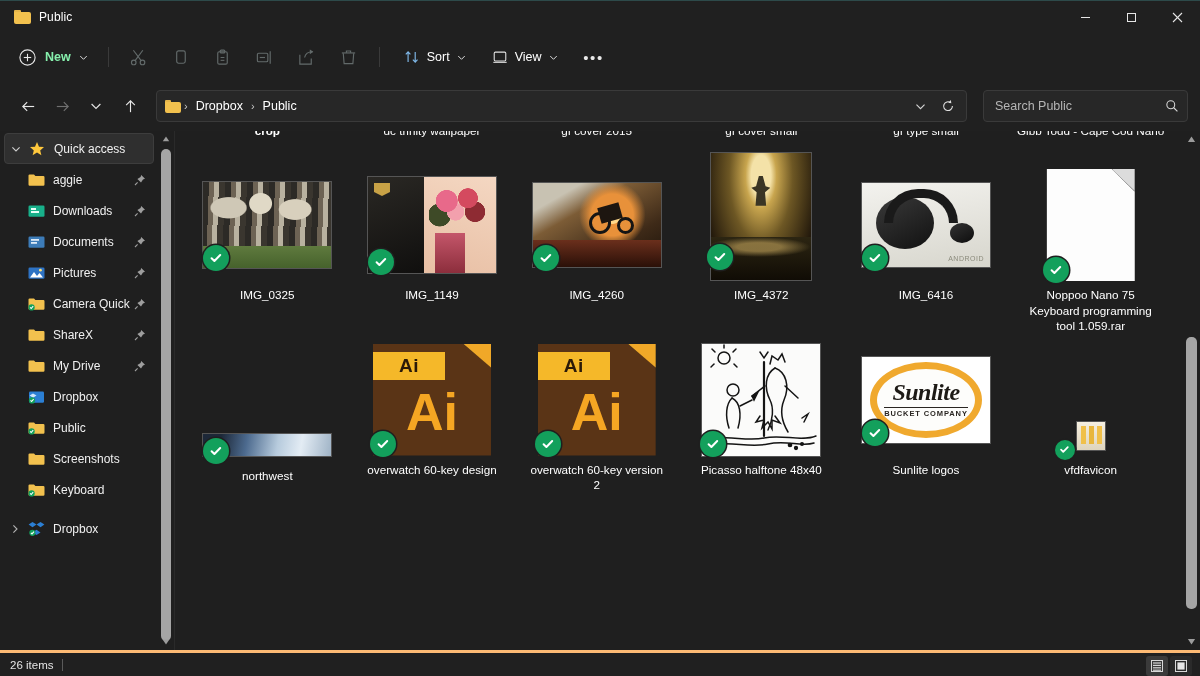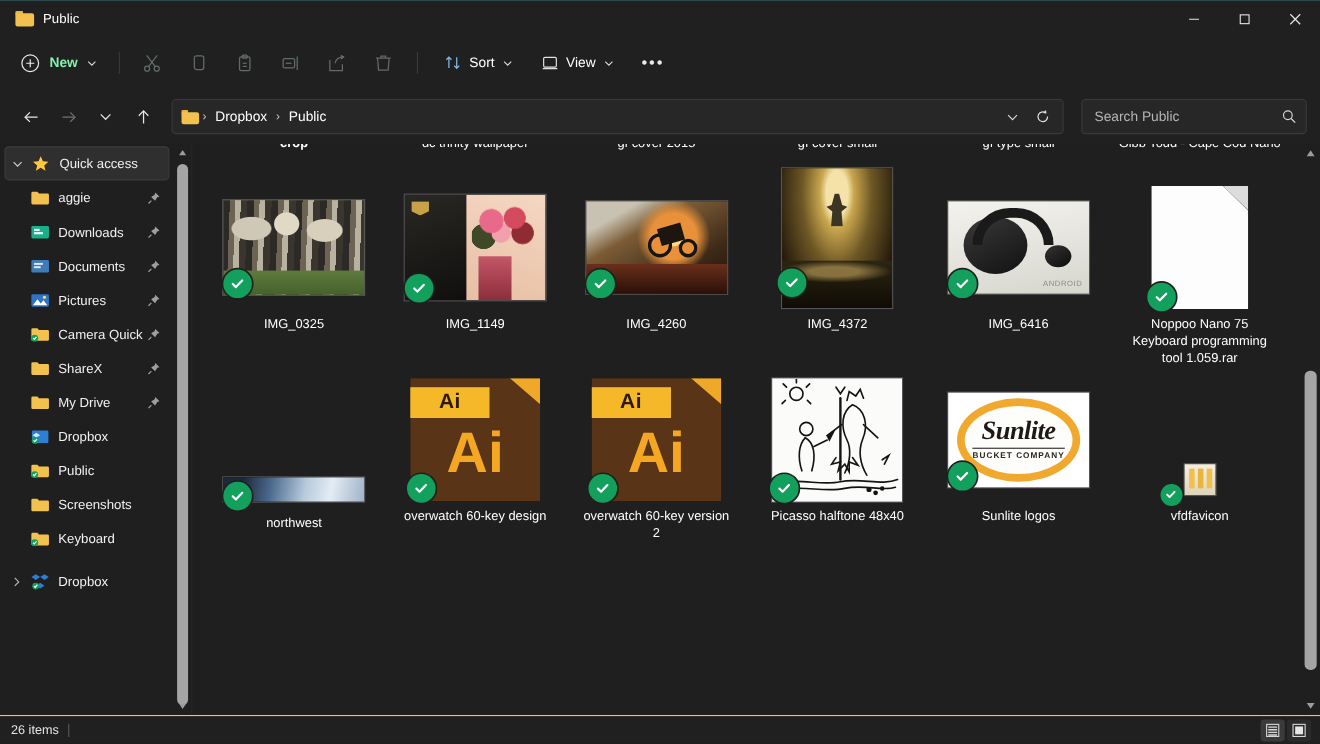--- a/index.html
+++ b/index.html
@@ -255,21 +255,21 @@
 
   
   .gs { position: absolute; right: 0; top: 0; bottom: 0; width: 17px; background: #1f1f1f; }
   .gs-up, .gs-dn { position: absolute; left: 0; width: 17px; height: 17px; display: flex; align-items: center; justify-content: center; }
   .gs-up { top: 0; } .gs-dn { bottom: 0; }
   .gs-thumb { position: absolute; left: 3px; width: 11px; background: #a5a5a5; border-radius: 5px; top: 206px; height: 272px; }
 
   
   .statusbar {
     height: 26px; flex: 0 0 26px;
-    background: #202020; border-top: 1px solid #fdba74;
+    background: #202020; border-top: 3px solid #fdba74;
     display: flex; align-items: center; padding: 0 10px;
     position: relative;
   }
   .status-text { font-size: 11.5px; color: #e4e4e4; }
   .status-divider { width: 1px; height: 12px; background: #5a5a5a; margin: 0 9px; }
   .view-toggles { position: absolute; right: 8px; top: 3px; display: flex; gap: 2px; }
   .vt {
     width: 22px; height: 20px; display: flex; align-items: center; justify-content: center;
     border-radius: 3px; cursor: default; background: #2a2a2a;
   }

